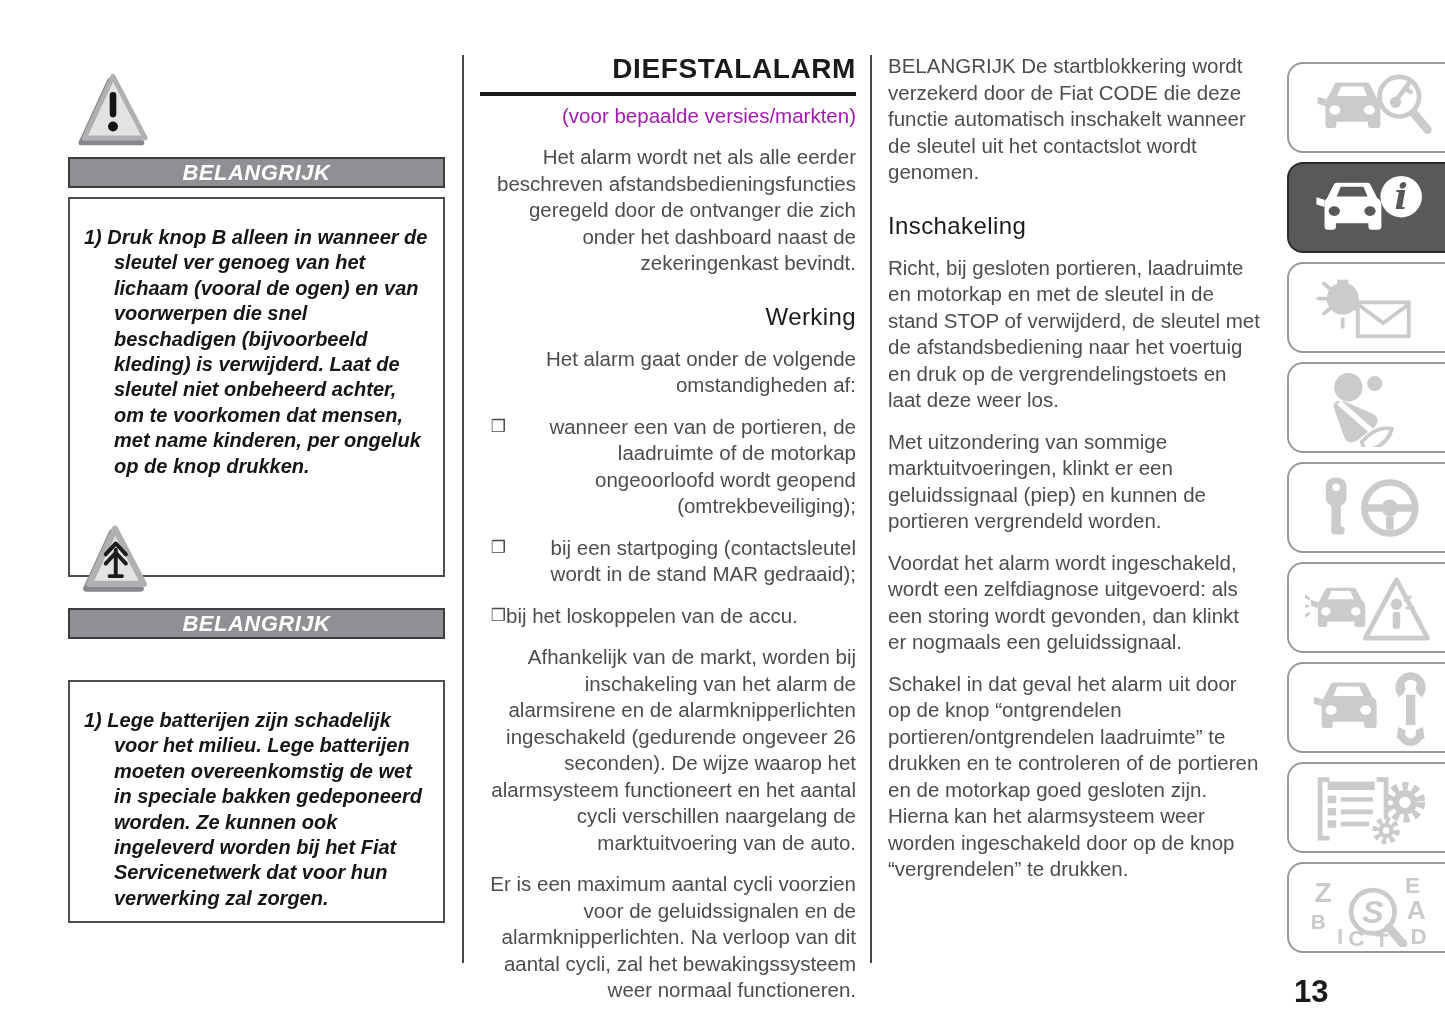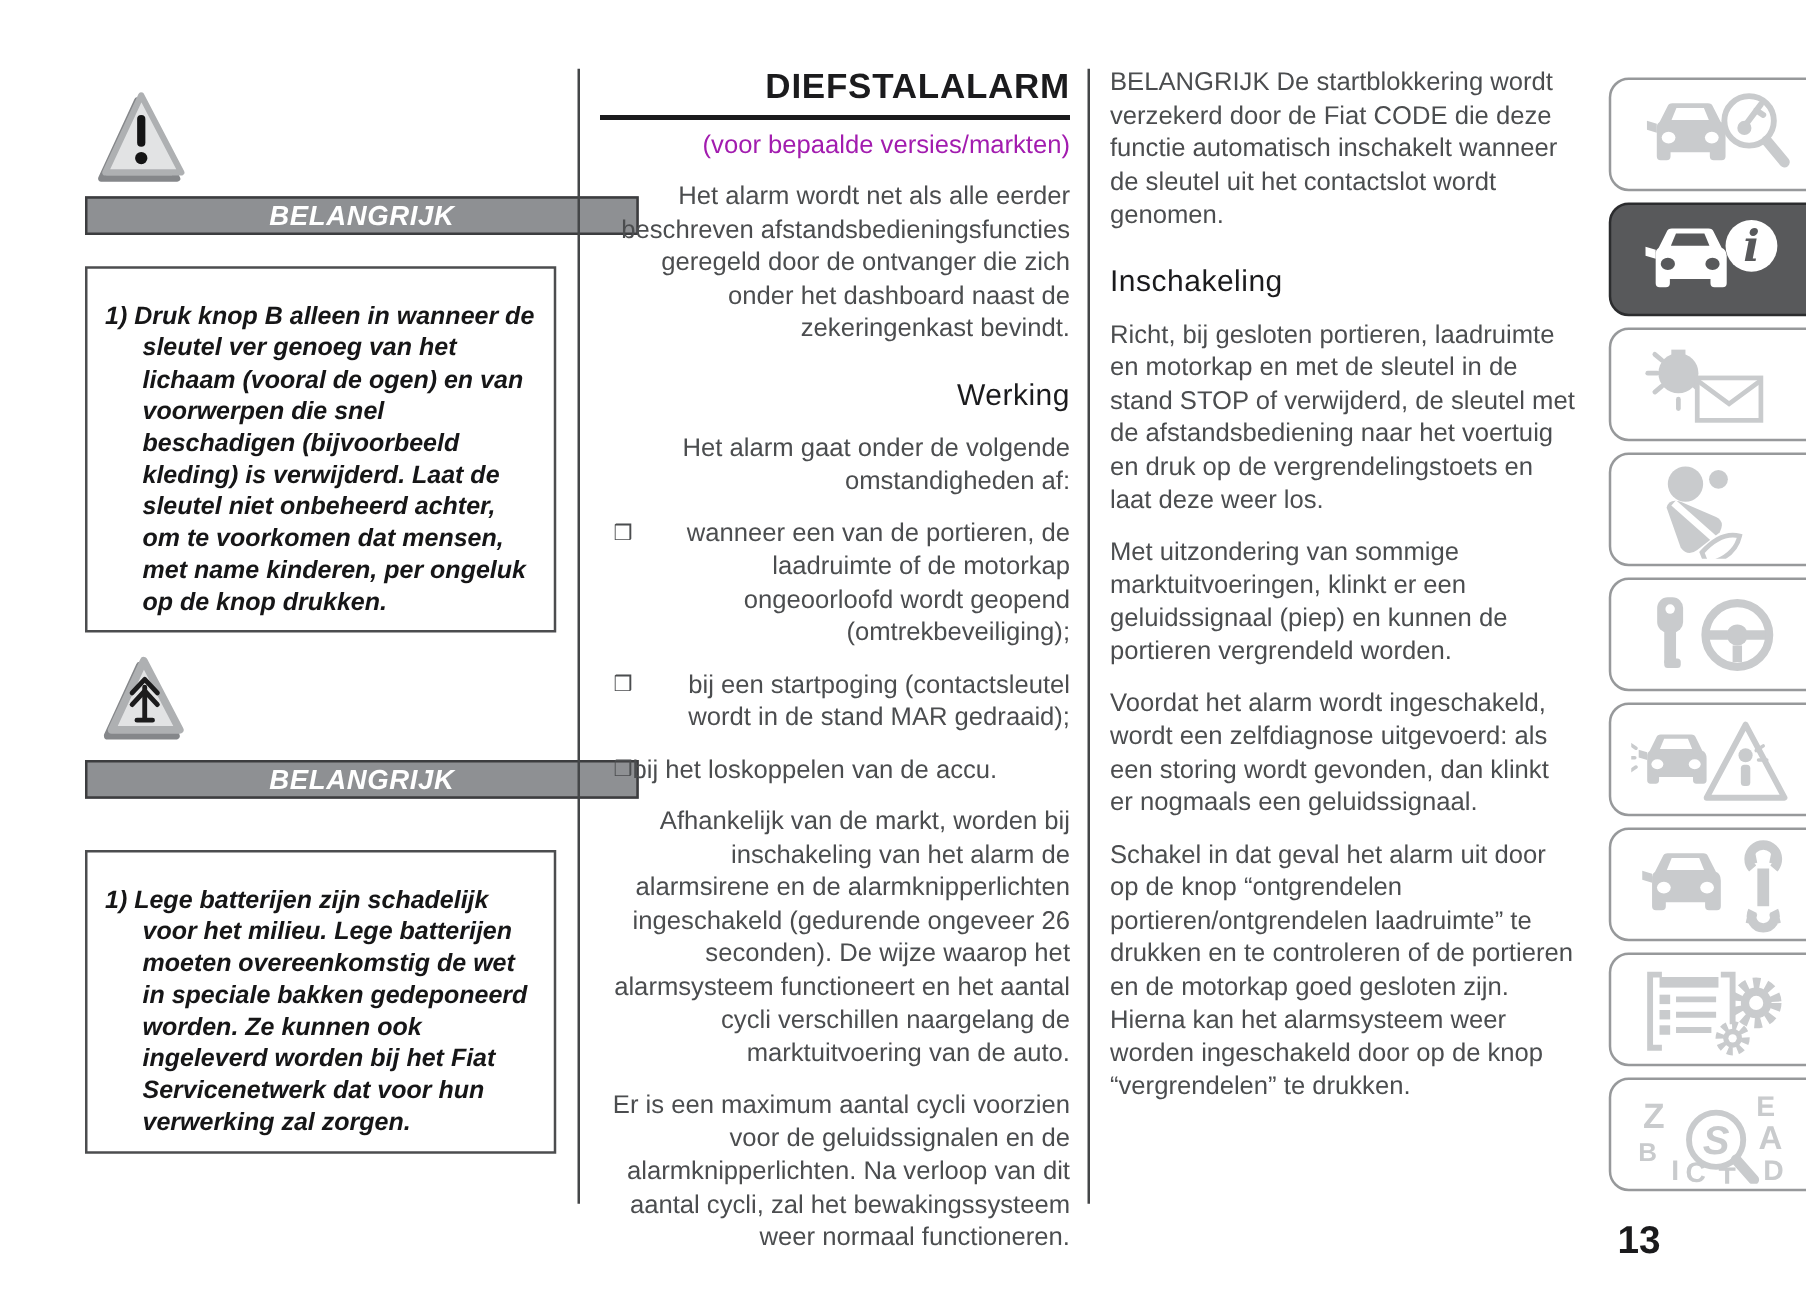--- a/index.html
+++ b/index.html
@@ -4,21 +4,21 @@
 <style>
   html,body{margin:0;padding:0;}
   body{
     width:1445px;height:1032px;position:relative;background:#ffffff;
     font-family:"Liberation Sans", sans-serif;overflow:hidden;
     -webkit-font-smoothing:antialiased;
   }
   
   .warn-icon{position:absolute;}
   .warn-bar{
-    position:absolute;left:68px;width:443px;height:31px;box-sizing:border-box;
+    position:absolute;left:68px;width:377px;height:31px;box-sizing:border-box;
     background:#8e9093;border:2px solid #3c3d3f;
     display:flex;align-items:center;justify-content:center;
     color:#ffffff;font-weight:bold;font-style:italic;font-size:22px;letter-spacing:.5px;
   }
   .warn-box{
     position:absolute;left:68px;width:377px;box-sizing:border-box;
     background:#ffffff;border:2px solid #4c4d4f;
     padding:26px 14px 0 14px;
   }
   .warn-text{
@@ -68,21 +68,21 @@
 </svg>
 
 <div>
   <svg class="warn-icon" style="left:76px;top:68px" width="74" height="84" viewBox="0 0 90 96">
     <polygon points="41,12 80,88 6,88" fill="#a7a9ab" stroke="#85878a" stroke-width="6" stroke-linejoin="round"></polygon>
     <polygon points="45,7 84,82 10,82" fill="#e2e3e4" stroke="#aeb0b2" stroke-width="6" stroke-linejoin="round"></polygon>
     <rect x="41" y="26" width="8" height="31" rx="4" fill="#141415"></rect>
     <circle cx="45" cy="68" r="6" fill="#141415"></circle>
   </svg>
   <div class="warn-bar" style="top:157px">BELANGRIJK</div>
-  <div class="warn-box" style="top:213px;height:293px">
+  <div class="warn-box" style="top:197px;height:380px">
     <div class="warn-text">
       <span>1)</span>
       <span>Druk knop B alleen in wanneer de sleutel ver genoeg van het lichaam (vooral de ogen) en van voorwerpen die snel beschadigen (bijvoorbeeld kleding) is verwijderd. Laat de sleutel niet onbeheerd achter, om te voorkomen dat mensen, met name kinderen, per ongeluk op de knop drukken.</span>
     </div>
   </div>
 </div>
 
 <div>
   <svg class="warn-icon" style="left:80px;top:518px" width="70" height="82" viewBox="0 0 90 96">
     <polygon points="41,14 78,86 8,86" fill="#a7a9ab" stroke="#85878a" stroke-width="8" stroke-linejoin="round"></polygon>

